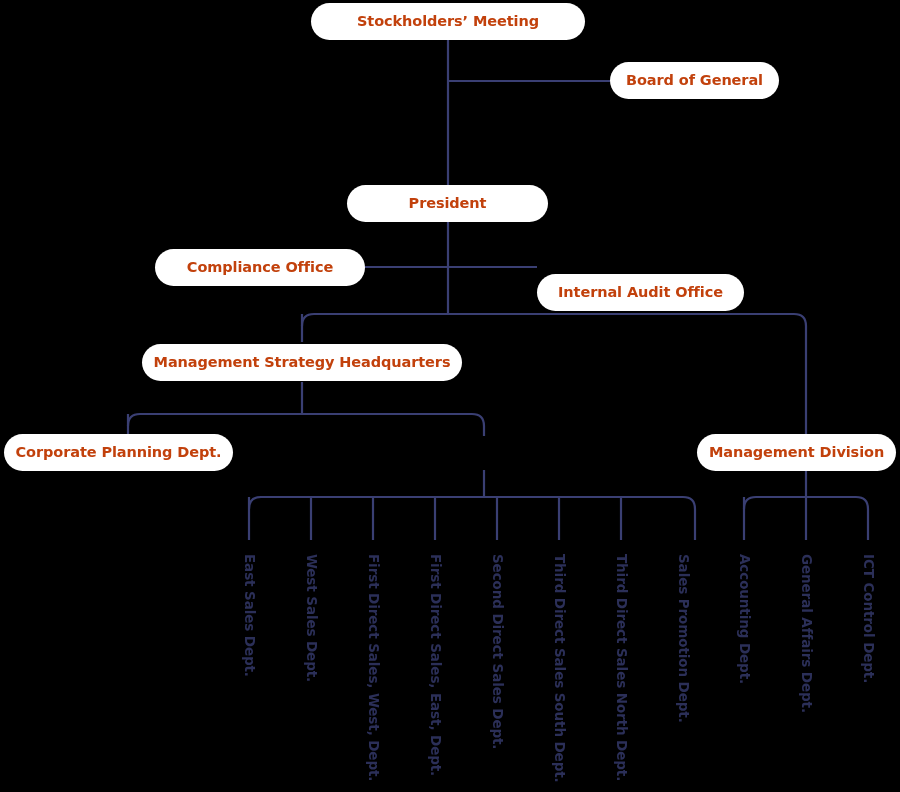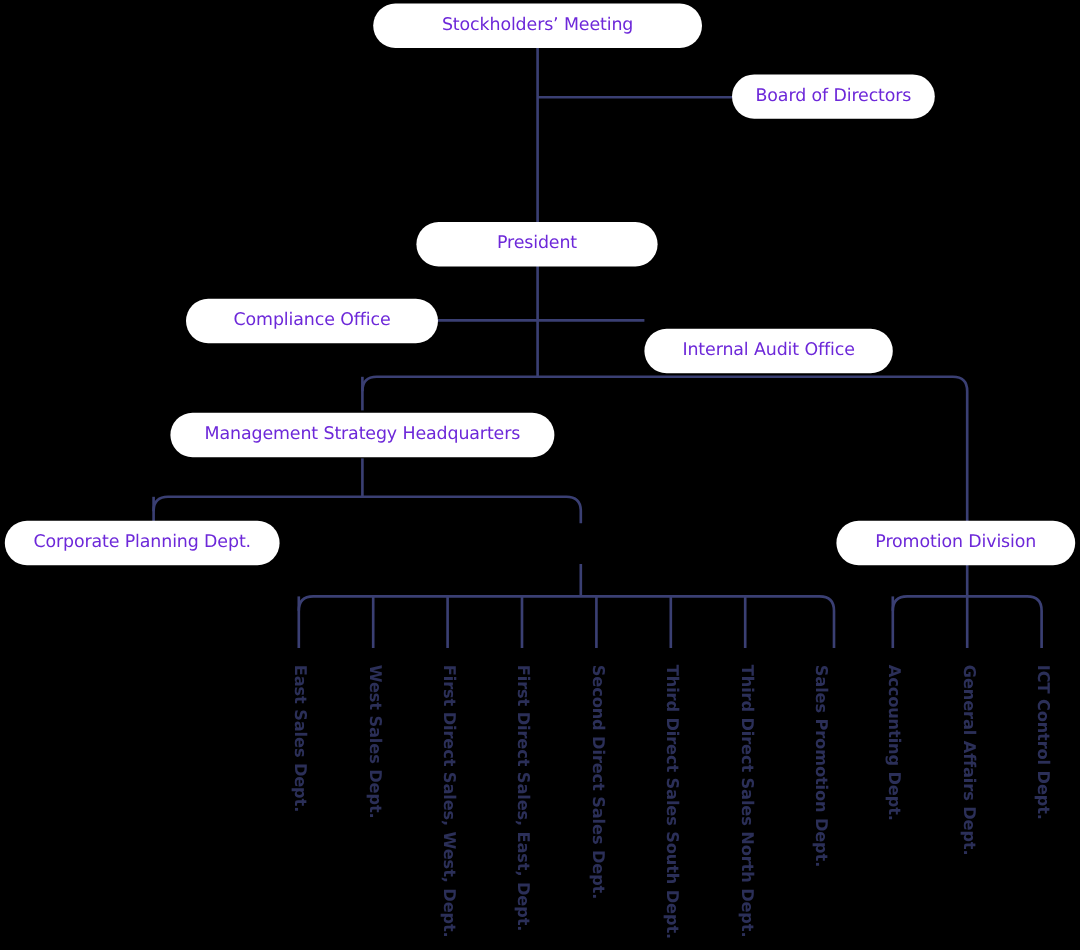--- a/index.html
+++ b/index.html
@@ -17,27 +17,27 @@
   }
   svg.connectors{
     position:absolute;
     left:0; top:0;
     width:900px; height:792px;
     pointer-events:none;
   }
   .node{
     position:absolute;
     background:#ffffff;
-    color:#6d28d9;
+    color:#c2410c;
     border-radius:999px;
     display:flex;
     align-items:center;
     justify-content:center;
     text-align:center;
-    font-weight:normal;
+    font-weight:bold;
     font-size:14.5px;
     letter-spacing:-0.1px;
     line-height:1;
     white-space:nowrap;
     box-sizing:border-box;
     padding:0 18px;
     z-index:3;
   }
   .vlabel{
     position:absolute;
@@ -86,35 +86,35 @@
 
       <path d="M806,470 L806,497"></path>
       <path d="M744,509 Q744,497 756,497 L856,497 Q868,497 868,509 L868,540"></path>
       <path d="M744,497 L744,540"></path>
       <path d="M806,497 L806,540"></path>
     </g>
   </svg>
 
   <div class="node" style="left:311px; top:3px; width:274px; height:37px;">Stockholders’ Meeting</div>
 
-  <div class="node" style="left:610px; top:62px; width:169px; height:37px;">Board of Directors</div>
+  <div class="node" style="left:610px; top:62px; width:169px; height:37px;">Board of General</div>
 
 
   <div class="node" style="left:155px; top:249px; width:210px; height:37px;">Compliance Office</div>
 
   <div class="node" style="left:347px; top:185px; width:201px; height:37px;">President</div>
 
   <div class="node" style="left:537px; top:249px; width:207px; height:37px;margin-top:25px;">Internal Audit Office</div>
 
   <div class="node" style="left:142px; top:344px; width:320px; height:37px;">Management Strategy Headquarters</div>
 
   <div class="node" style="left:4px; top:434px; width:229px; height:37px;">Corporate Planning Dept.</div>
 
 
-  <div class="node" style="left:697px; top:434px; width:199px; height:37px;">Promotion Division</div>
+  <div class="node" style="left:697px; top:434px; width:199px; height:37px;">Management Division</div>
 
   <div class="vlabel" style="left:256px; top:554px;">East Sales Dept.</div>
   <div class="vlabel" style="left:318px; top:554px;">West Sales Dept.</div>
   <div class="vlabel" style="left:380px; top:554px;">First Direct Sales, West, Dept.</div>
   <div class="vlabel" style="left:442px; top:554px;">First Direct Sales, East, Dept.</div>
   <div class="vlabel" style="left:504px; top:554px;">Second Direct Sales Dept.</div>
   <div class="vlabel" style="left:566px; top:554px;">Third Direct Sales South Dept.</div>
   <div class="vlabel" style="left:628px; top:554px;">Third Direct Sales North Dept.</div>
   <div class="vlabel" style="left:690px; top:554px;">Sales Promotion Dept.</div>
 

